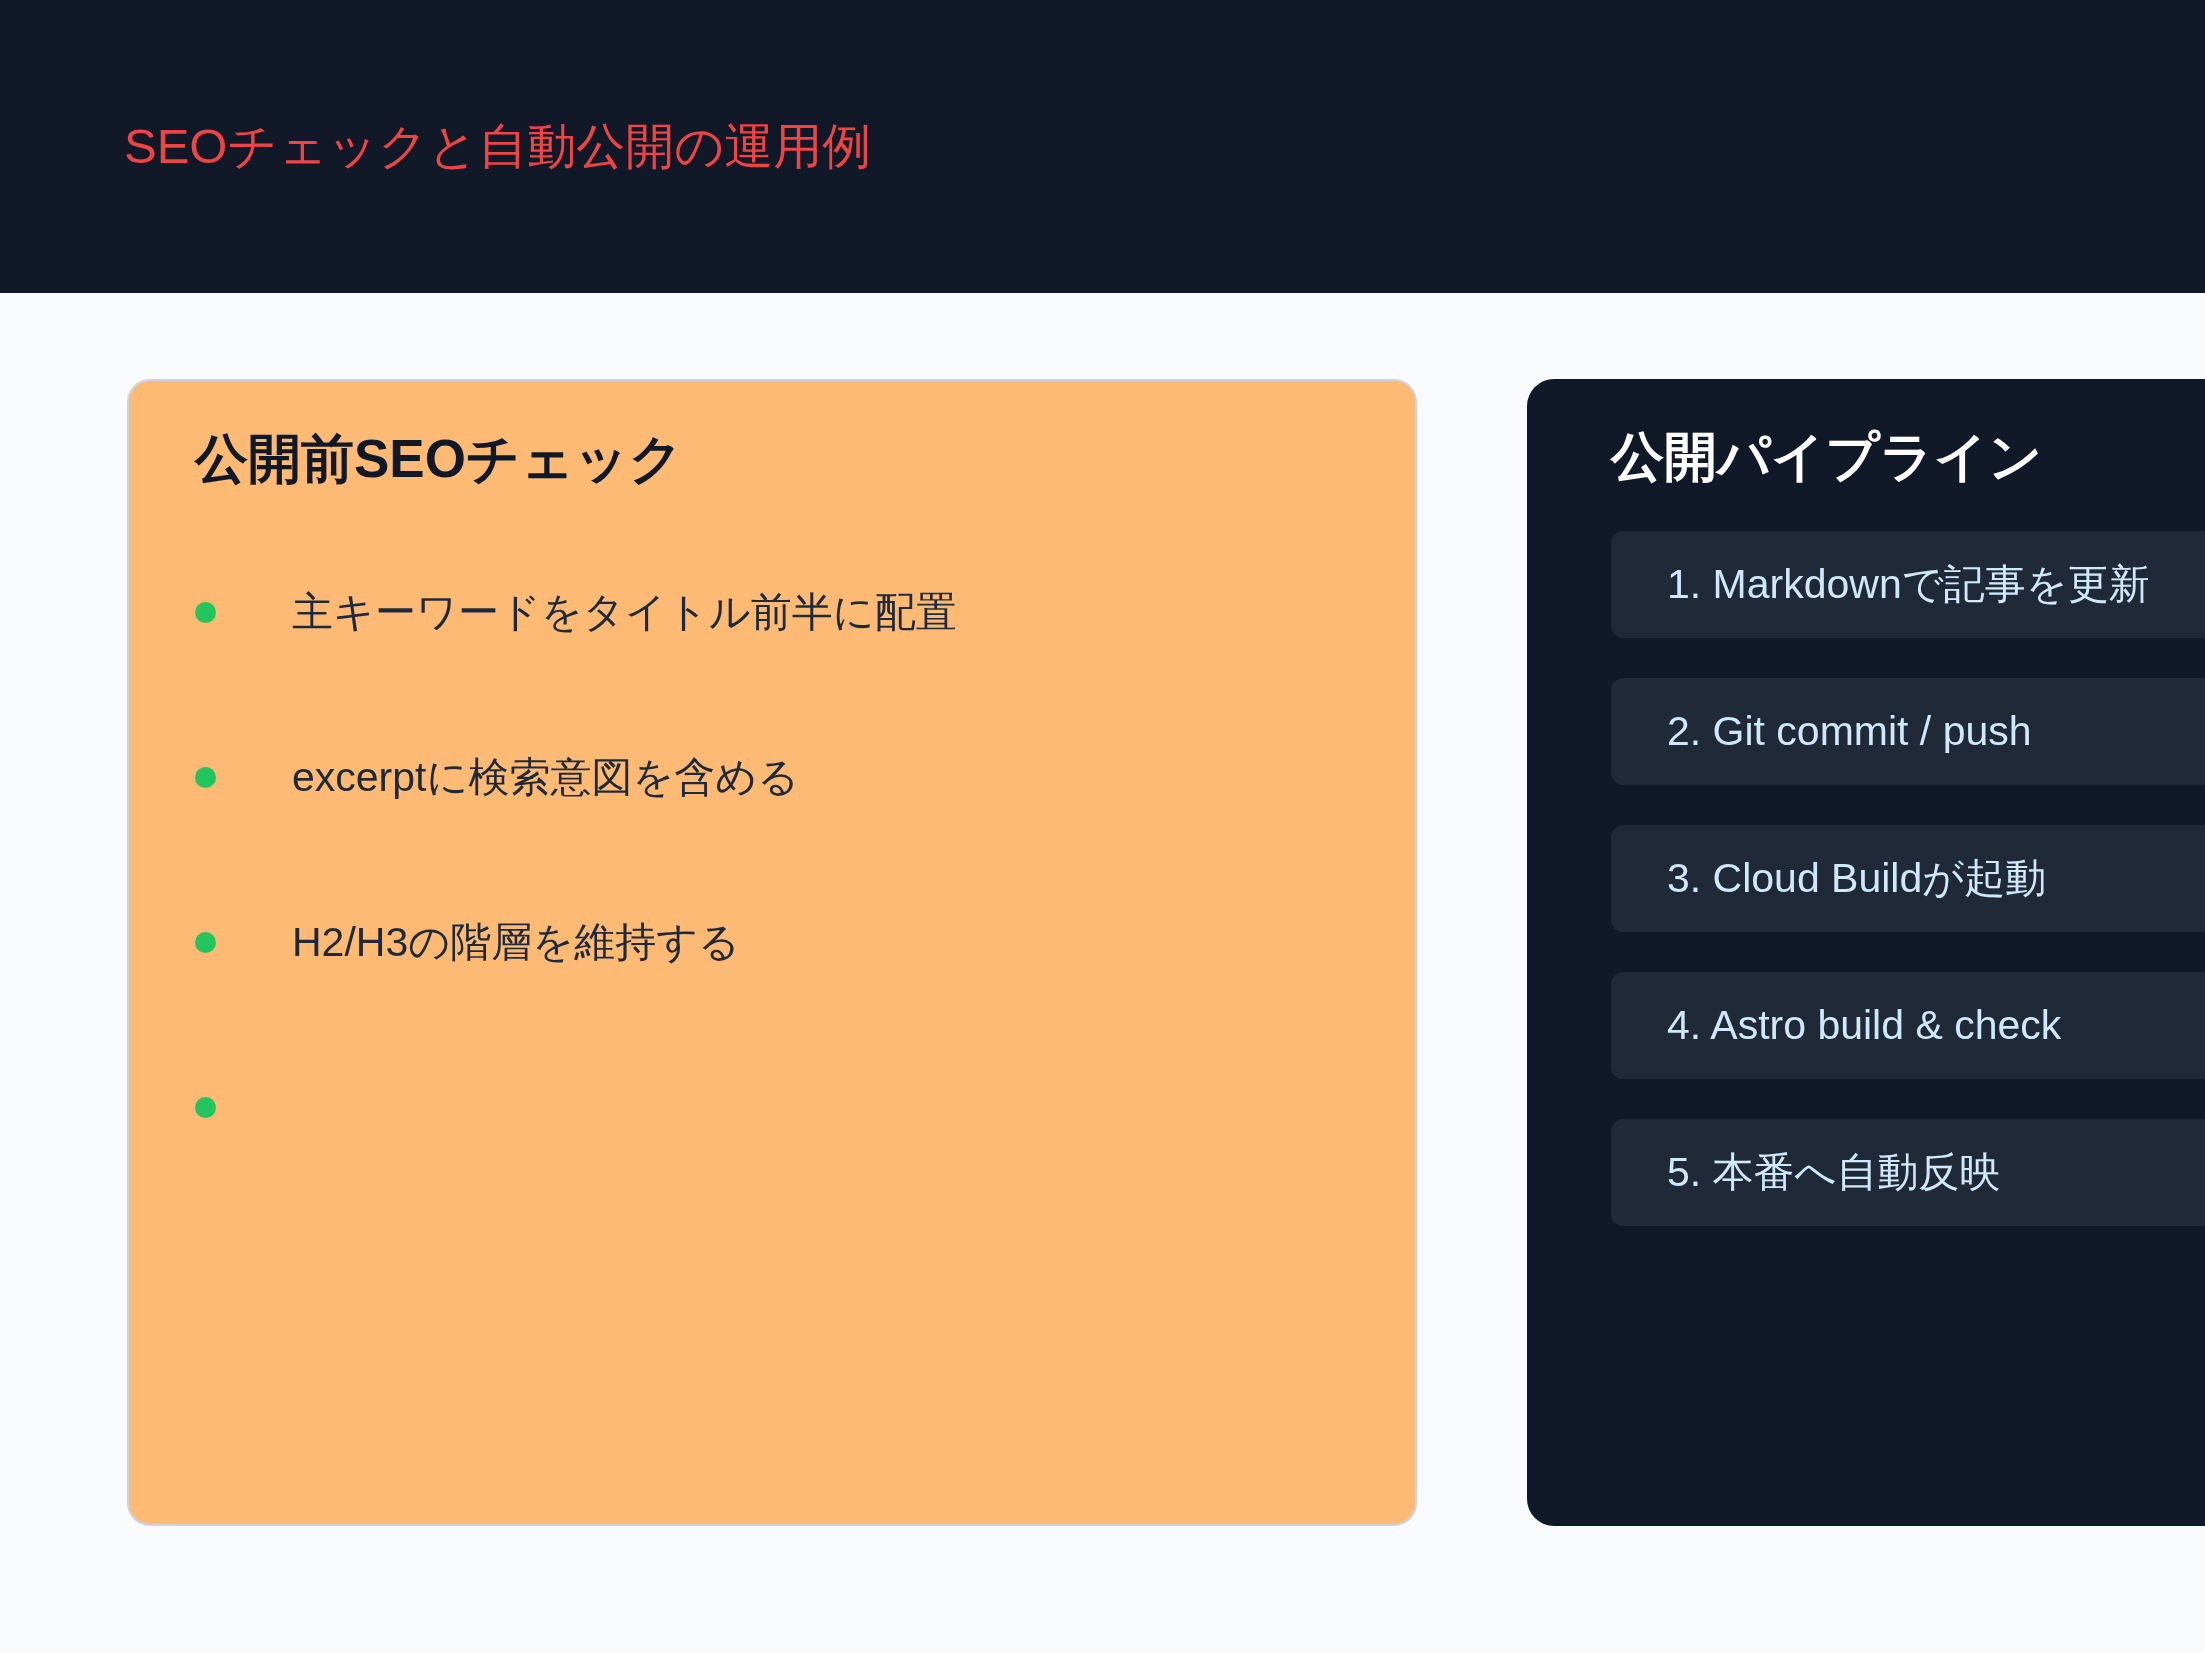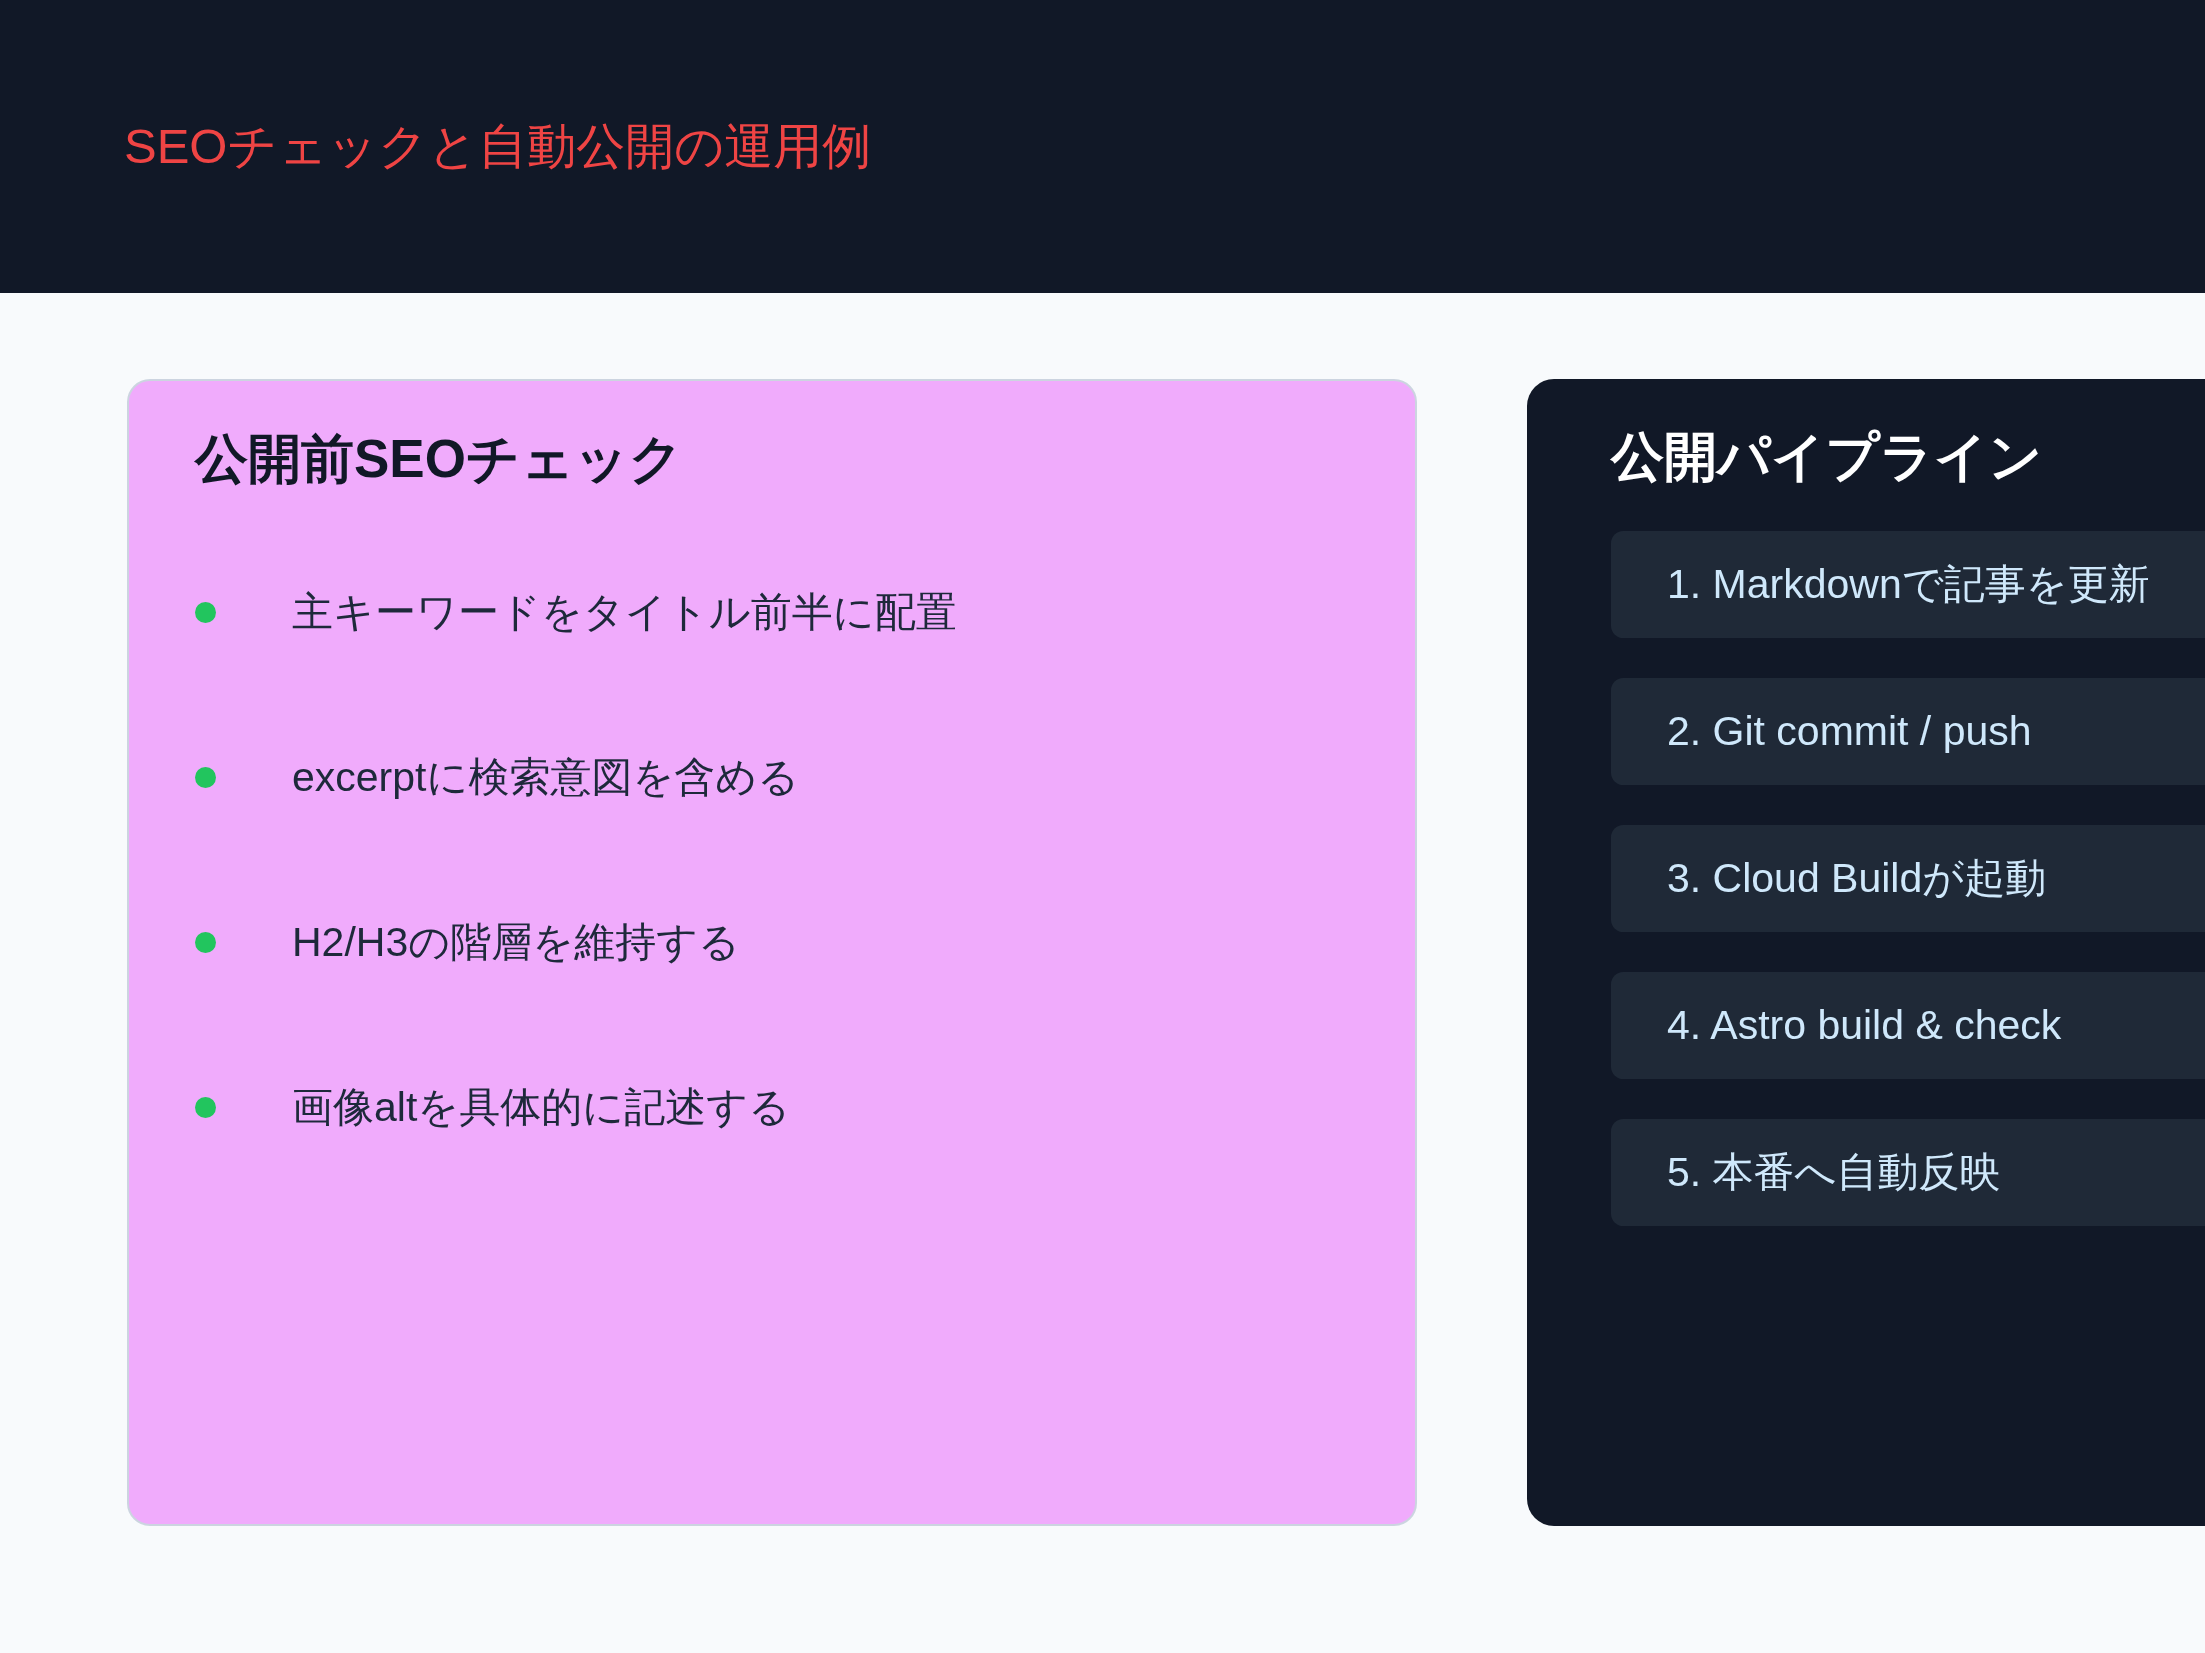--- a/index.html
+++ b/index.html
@@ -41,21 +41,21 @@
     box-sizing: border-box;
   }
 
   
   .check-card {
     position: absolute;
     left: 127px;
     top: 86px;
     width: 1290px;
     height: 1147px;
-    background: #f0abfc;
+    background: #fdba74;
     border: 2.2px solid #ccd4e0;
     border-radius: 23px;
     box-sizing: border-box;
     padding: 49px 53px 0 66px;
   }
   .check-card-title {
     color: #111827;
     font-size: 53px;
     font-weight: 700;
     line-height: 1.1;
@@ -158,21 +158,20 @@
         <span class="check-label">excerptに検索意図を含める</span>
       </li>
 
       <li class="check-item">
         <span class="check-dot"></span>
         <span class="check-label">H2/H3の階層を維持する</span>
       </li>
 
       <li class="check-item">
         <span class="check-dot"></span>
-        <span class="check-label">画像altを具体的に記述する</span>
       </li>
 
 
     </ul>
   </section>
 
   <section class="pipeline-card">
     <h2 class="pipeline-card-title">公開パイプライン</h2>
     <ol class="pipeline-steps">
 

